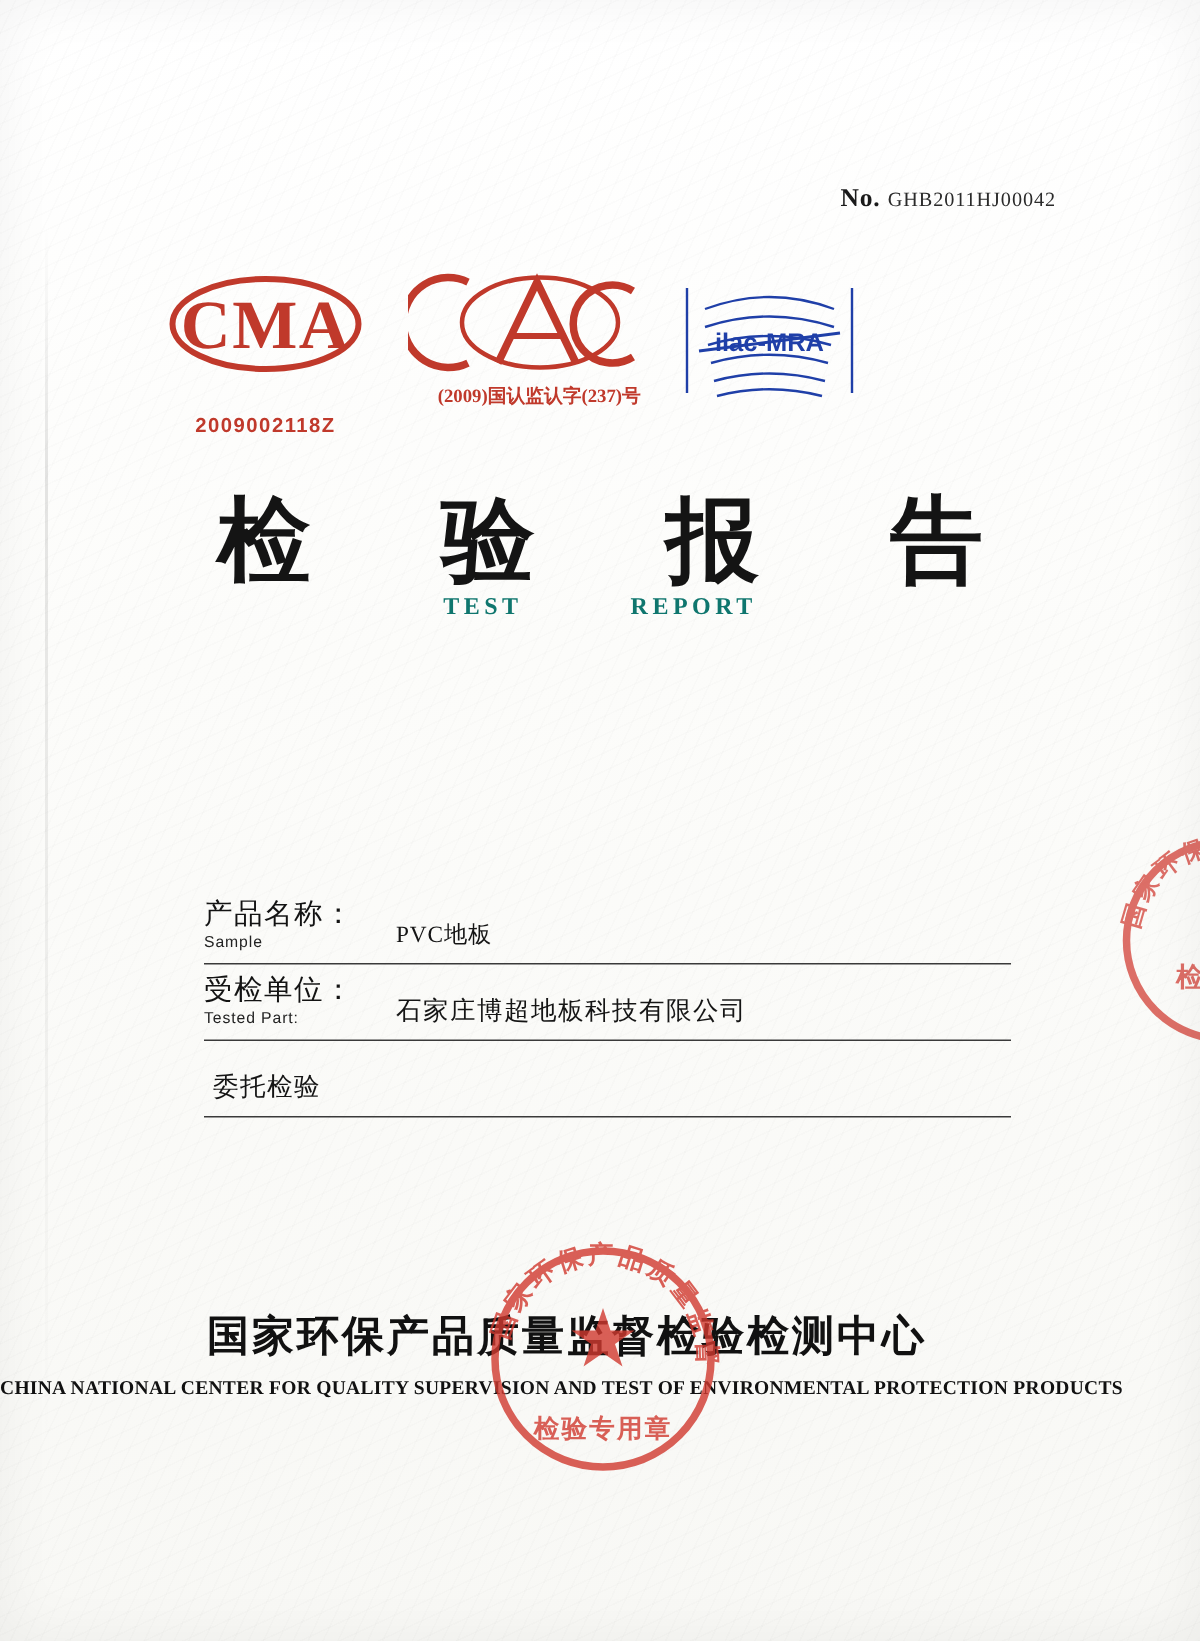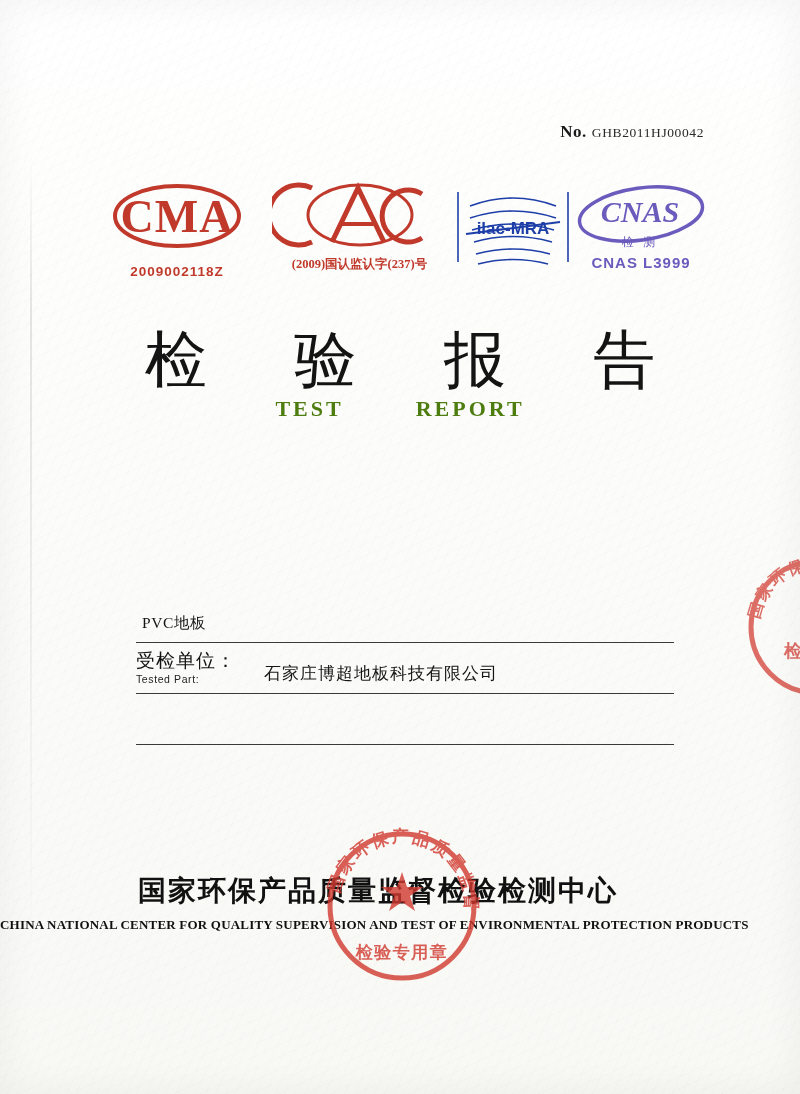--- a/index.html
+++ b/index.html
@@ -85,21 +85,21 @@
     font-family: "Liberation Sans", sans-serif;
     font-weight: bold;
     letter-spacing: 1px;
     white-space: nowrap;
   }
 
   
   .cma { left: 6px; top: 2px; width: 150px; }
   .cma-mark { position: relative; height: 72px; }
   .cma-mark svg { display: block; margin: 0 auto; }
-  .cma-cap { color: #c0392b; font-size: 13.5px; margin-top: 12px; }
+  .cma-cap { color: #c0392b; font-size: 13.5px; margin-top: 24px; }
 
   
   .cal { left: 176px; top: 0px; width: 175px; }
   .cal-mark { position: relative; height: 74px; }
   .cal-cap { color: #c0392b; font-size: 12.5px; margin-top: 4px; font-family: "Liberation Serif", serif; font-weight: bold; letter-spacing: 0; }
 
   
   .ilac { left: 352px; top: 6px; width: 130px; }
   .ilac-mark { position: relative; height: 76px; }
 
@@ -109,36 +109,36 @@
   .cnas-cap { color: #6b5bbd; font-size: 15px; margin-top: 2px; font-family: "Liberation Sans", sans-serif; }
 
   
   .title-cn {
     position: absolute;
     top: 318px;
     left: 0;
     width: 800px;
     text-align: center;
     font-family: "Liberation Serif", serif;
-    font-weight: normal;
+    font-weight: bold;
     font-size: 62px;
     letter-spacing: 36px;
     text-indent: 36px;
     color: #141414;
   }
   .title-en {
     position: absolute;
     top: 396px;
     left: 0;
     width: 800px;
     text-align: center;
     font-family: "Liberation Serif", serif;
     font-weight: bold;
-    font-size: 22px;
-    color: #4d7c0f;
+    font-size: 16px;
+    color: #0f766e;
   }
   .title-en .word1 { letter-spacing: 3px; }
   .title-en .word2 { letter-spacing: 3px; margin-left: 72px; }
 
   
   .info-table {
     position: absolute;
     top: 592px;
     left: 136px;
     width: 538px;
@@ -282,53 +282,48 @@
               <path d="M24 58 q39 -11 78 0"></path>
               <path d="M26 70 q37 -10 74 0"></path>
               <path d="M28 80 q35 -9 70 0"></path>
             </g>
             <text x="63" y="50" text-anchor="middle" font-family="Liberation Sans, sans-serif" font-size="17" font-weight="bold" fill="#1f3fa8">ilac-MRA</text>
             <line x1="16" y1="50" x2="110" y2="38" stroke="#1f3fa8" stroke-width="2"></line>
           </svg>
         </div>
       </div>
 
-      <div class="logo-block cnas">
-        <div class="cnas-mark">
-          <svg width="150" height="76" viewBox="0 0 150 76">
-            <ellipse cx="75" cy="34" rx="62" ry="26" fill="none" stroke="#6b5bbd" stroke-width="3.5" transform="rotate(-8 75 34)"></ellipse>
-            <text x="74" y="42" text-anchor="middle" font-family="Liberation Serif, serif" font-size="30" font-style="italic" font-weight="bold" fill="#6b5bbd">CNAS</text>
-            <text x="74" y="66" text-anchor="middle" font-family="Liberation Sans, sans-serif" font-size="12" fill="#6b5bbd" letter-spacing="3">检 测</text>
-          </svg>
-        </div>
-        <div class="logo-caption cnas-cap">CNAS L3999</div>
-      </div>
 
     </div>
 
     <div class="title-cn">检 验 报 告</div>
     <div class="title-en">
       <span class="word1">TEST</span><span class="word2">REPORT</span>
     </div>
 
     <div class="info-table">
 
       <div class="info-row">
+        <div class="info-label">
+          <span class="label-cn">产品名称：</span>
+          <span class="label-en">Sample</span>
+        </div>
         <div class="info-value small">PVC地板</div>
       </div>
 
       <div class="info-row">
         <div class="info-label">
           <span class="label-cn">受检单位：</span>
           <span class="label-en">Tested   Part:</span>
         </div>
         <div class="info-value">石家庄博超地板科技有限公司</div>
       </div>
 
       <div class="info-row">
+        <div class="info-value">委托检验</div>
       </div>
 
     </div>
 
     <div class="footer-cn">国家环保产品质量监督检验检测中心</div>
     <div class="footer-en">CHINA NATIONAL CENTER FOR QUALITY SUPERVISION AND TEST OF ENVIRONMENTAL PROTECTION PRODUCTS</div>
 
   </div>
 
   <div class="stamp stamp-center">

